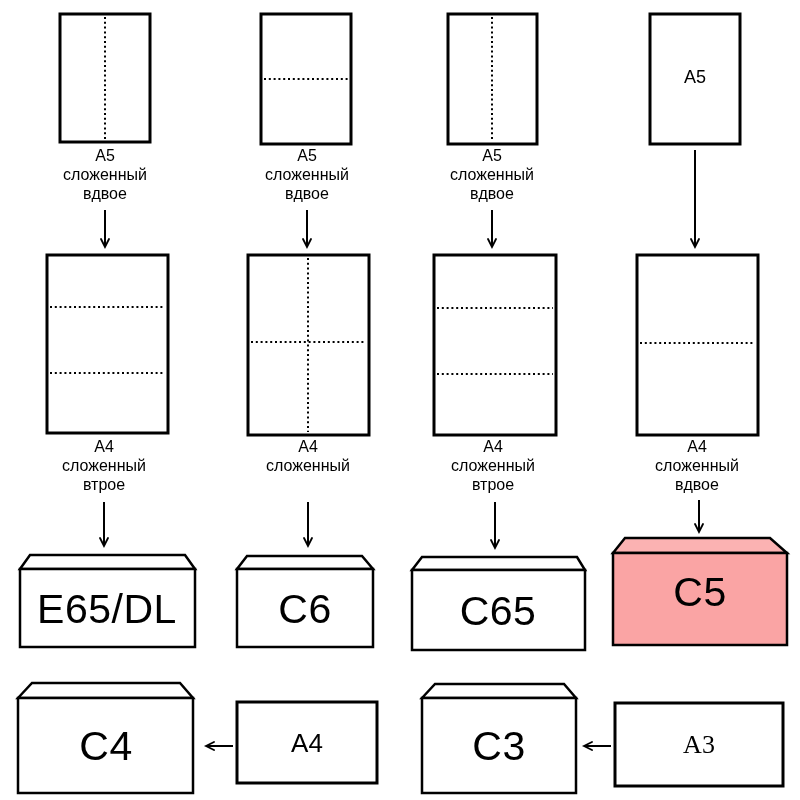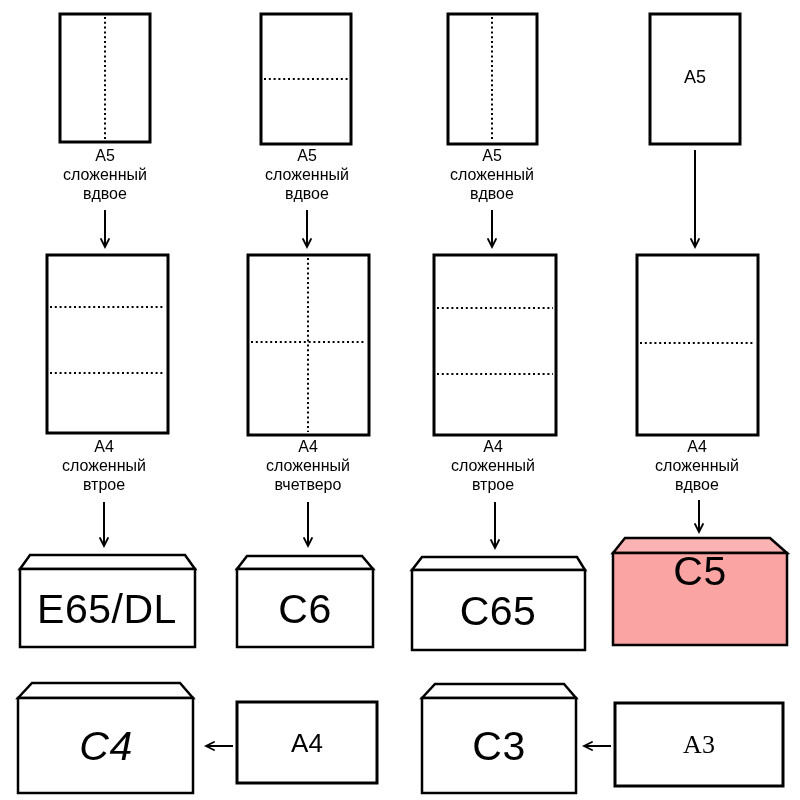--- a/index.html
+++ b/index.html
@@ -144,36 +144,35 @@
   <div class="txt sheet-label" style="left:695px; top:77px;">A5</div>
 
   <div class="txt caption" style="left:104px; top:437px;">
     <span>A4</span>
     <span>сложенный</span>
     <span>втрое</span>
   </div>
   <div class="txt caption" style="left:308px; top:437px;">
     <span>A4</span>
     <span>сложенный</span>
-    <span>вчетверо</span>
   </div>
   <div class="txt caption" style="left:493px; top:437px;">
     <span>A4</span>
     <span>сложенный</span>
     <span>втрое</span>
   </div>
   <div class="txt caption" style="left:697px; top:437px;">
     <span>A4</span>
     <span>сложенный</span>
     <span>вдвое</span>
   </div>
 
   <div class="txt env-label" style="left:107px; top:609px;">E65/DL</div>
   <div class="txt env-label" style="left:305px; top:609px;">C6</div>
   <div class="txt env-label" style="left:498px; top:611px;text-align:right;">C65</div>
-  <div class="txt env-label" style="left:700px; top:571px;">C5</div>
-  <div class="txt env-label" style="left:106px; top:746px;font-style:italic;">C4</div>
+  <div class="txt env-label" style="left:700px; top:592px;">C5</div>
+  <div class="txt env-label" style="left:106px; top:746px;">C4</div>
   <div class="txt env-label" style="left:499px; top:746px;">C3</div>
 
   <div class="txt src-label" style="left:307px; top:743px;">A4</div>
   <div class="txt src-label" style="left:699px; top:745px;font-family:Liberation Serif, serif;">A3</div>
 
 </div>
 
 </body></html>

